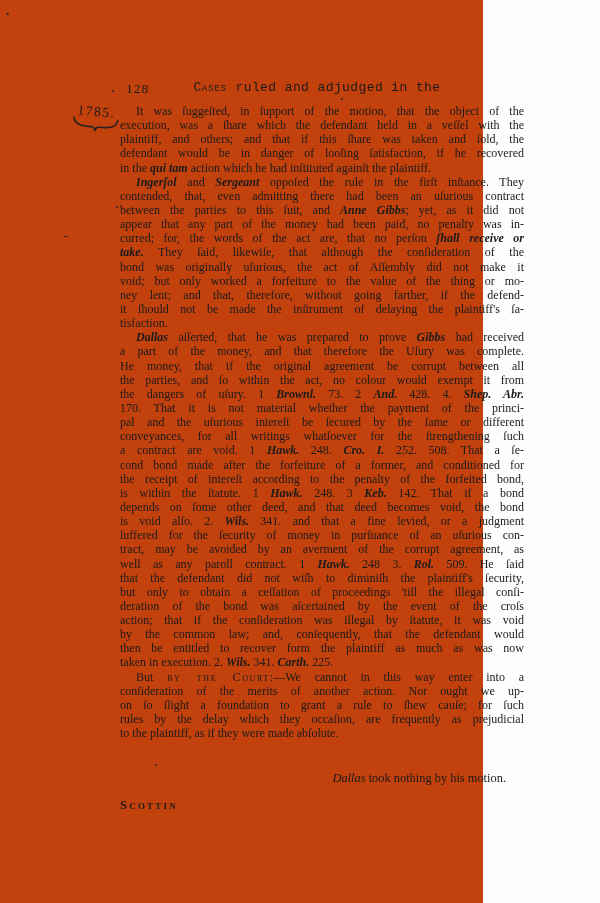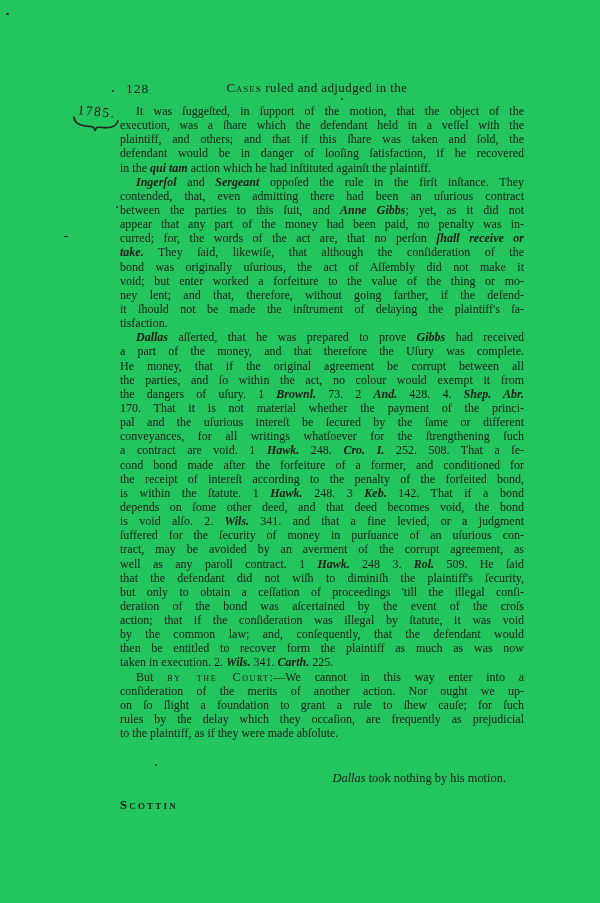--- a/index.html
+++ b/index.html
@@ -3,26 +3,26 @@
 <meta charset="utf-8">
 <style>
   html,body{margin:0;padding:0;}
   body{
     width:600px;height:903px;
     background:#fdfdfb;
     font-family:"Liberation Serif","DejaVu Serif",serif;
     color:#1b1b1b;
     overflow:hidden;
   }
-  .page{position:relative;width:600px;height:903px;background:#22c55e;}
+  .page{position:relative;width:483px;height:903px;background:#c2410c;}
 
   
   .header{position:absolute;left:120px;top:80px;width:404px;height:18px;font-size:13px;}
   .page-number{position:absolute;left:6px;top:1px;letter-spacing:1px;font-size:13.5px;}
-  .running-title{position:absolute;left:0;right:10px;text-align:center;letter-spacing:.4px;}
+  .running-title{position:absolute;left:0;right:10px;text-align:center;letter-spacing:.4px;font-family:Liberation Mono, monospace;}
   .running-title .sc{font-variant:small-caps;letter-spacing:1px;}
 
   
   .margin-note{position:absolute;left:68px;top:104px;width:56px;text-align:center;transform:rotate(5deg);}
   .margin-year{font-size:13.5px;letter-spacing:1.5px;display:block;}
   .margin-brace{display:block;margin:-2px auto 0 auto;}
 
   
   .body-text{position:absolute;left:120px;top:104px;width:404px;font-size:12px;line-height:14.15px;}
   .para{margin:0;}
@@ -77,21 +77,21 @@
         <div class="line last">in the <i>qui tam</i> action which he had inſtituted againſt the plaintiff.</div>
       </div>
       <div class="para">
         <div class="line first"><i>Ingerſol</i> and <i>Sergeant</i> oppoſed the rule in the firſt inſtance.  They</div>
         <div class="line">contended, that, even admitting there had been an uſurious contract</div>
         <div class="line">between the parties to this ſuit, and <i>Anne Gibbs</i>; yet, as it did not</div>
         <div class="line">appear that any part of the money had been paid, no penalty was in-</div>
         <div class="line">curred; for, the words of the act are, that no perſon <i>ſhall receive or</i></div>
         <div class="line"><i>take.</i>  They ſaid, likewiſe, that although the conſideration of the</div>
         <div class="line">bond was originally uſurious, the act of Aſſembly did not make it</div>
-        <div class="line">void; but enter worked a forfeiture to the value of the thing or mo-</div>
+        <div class="line">void; but only worked a forfeiture to the value of the thing or mo-</div>
         <div class="line">ney lent; and that, therefore, without going farther, if the defend-</div>
         <div class="line">it ſhould not be made the inſtrument of delaying the plaintiff's ſa-</div>
         <div class="line last">tisfaction.</div>
       </div>
       <div class="para">
         <div class="line first"><i>Dallas</i> aſſerted, that he was prepared to prove <i>Gibbs</i> had received</div>
         <div class="line">a part of the money, and that therefore the Uſury was complete.</div>
         <div class="line">He money, that if the original agreement be corrupt between all</div>
         <div class="line">the parties, and ſo within the act, no colour would exempt it from</div>
         <div class="line">the dangers of uſury.  1 <i>Brownl.</i> 73.  2 <i>And.</i> 428. 4. <i>Shep. Abr.</i></div>

